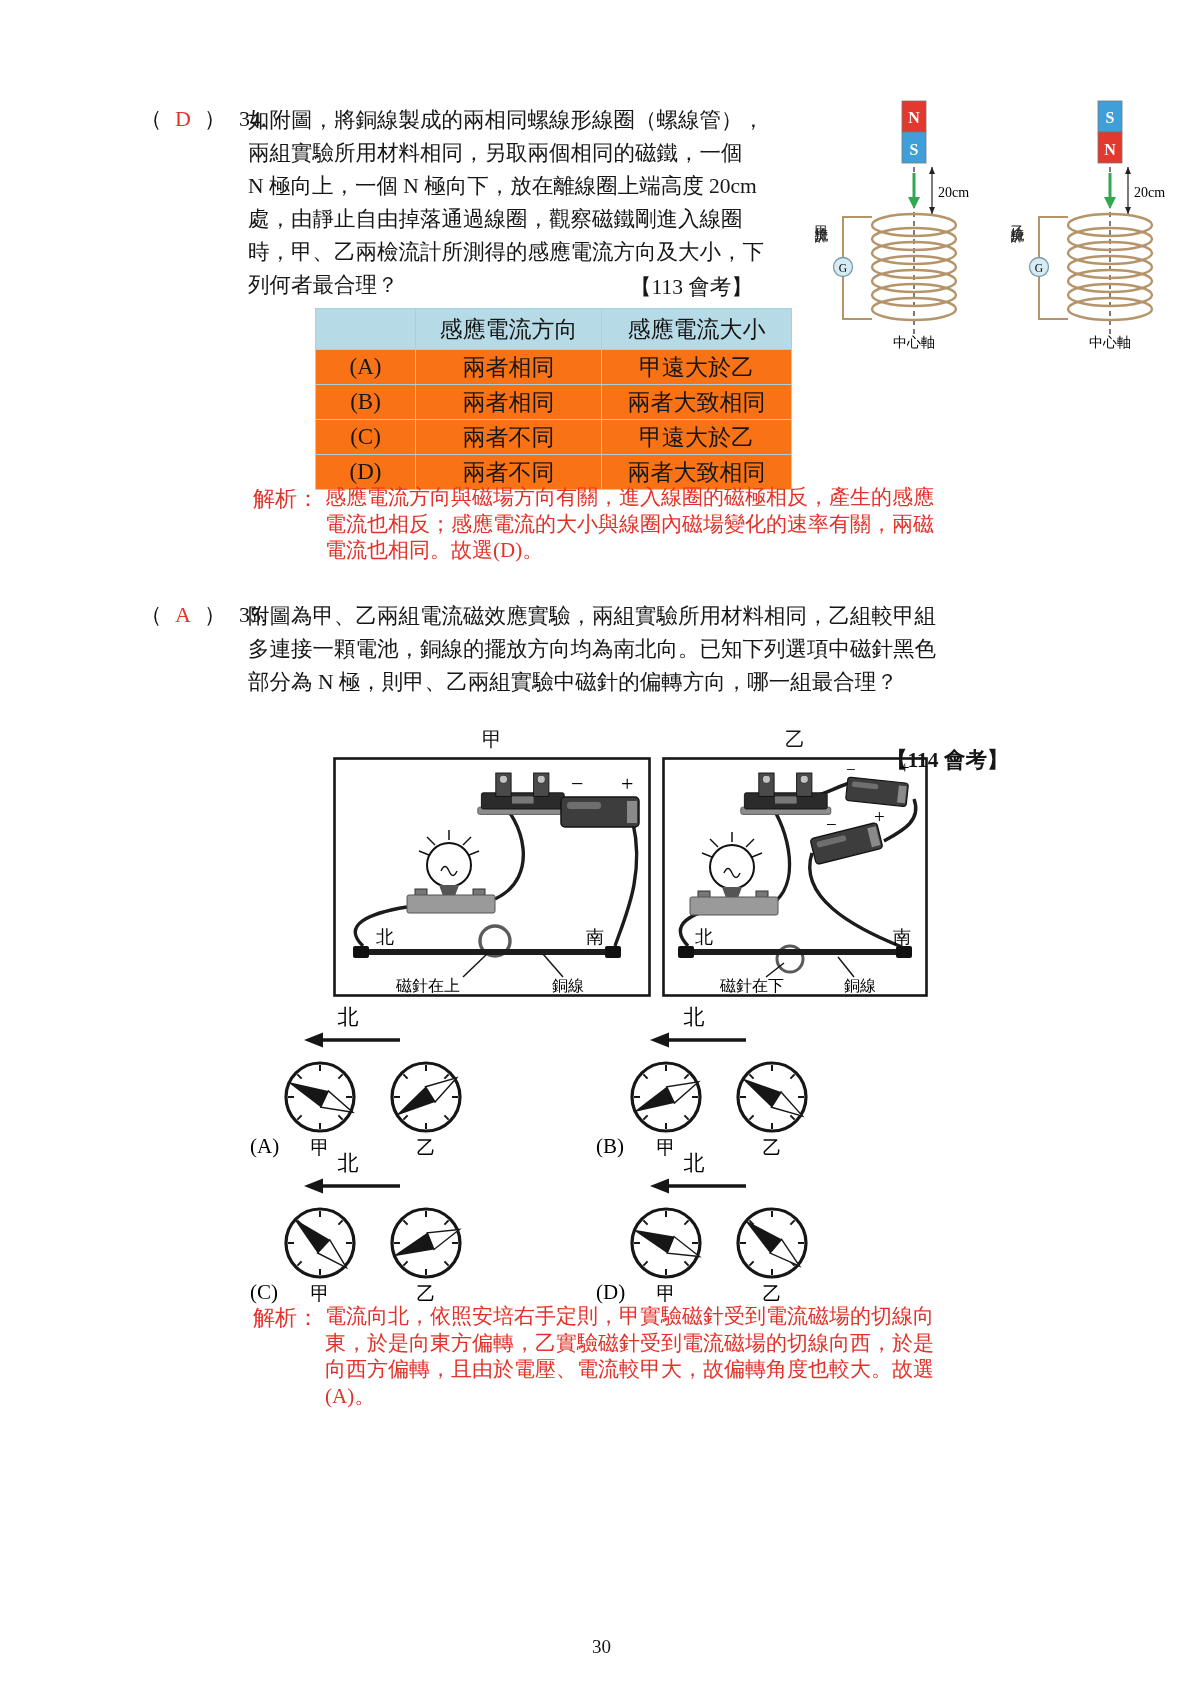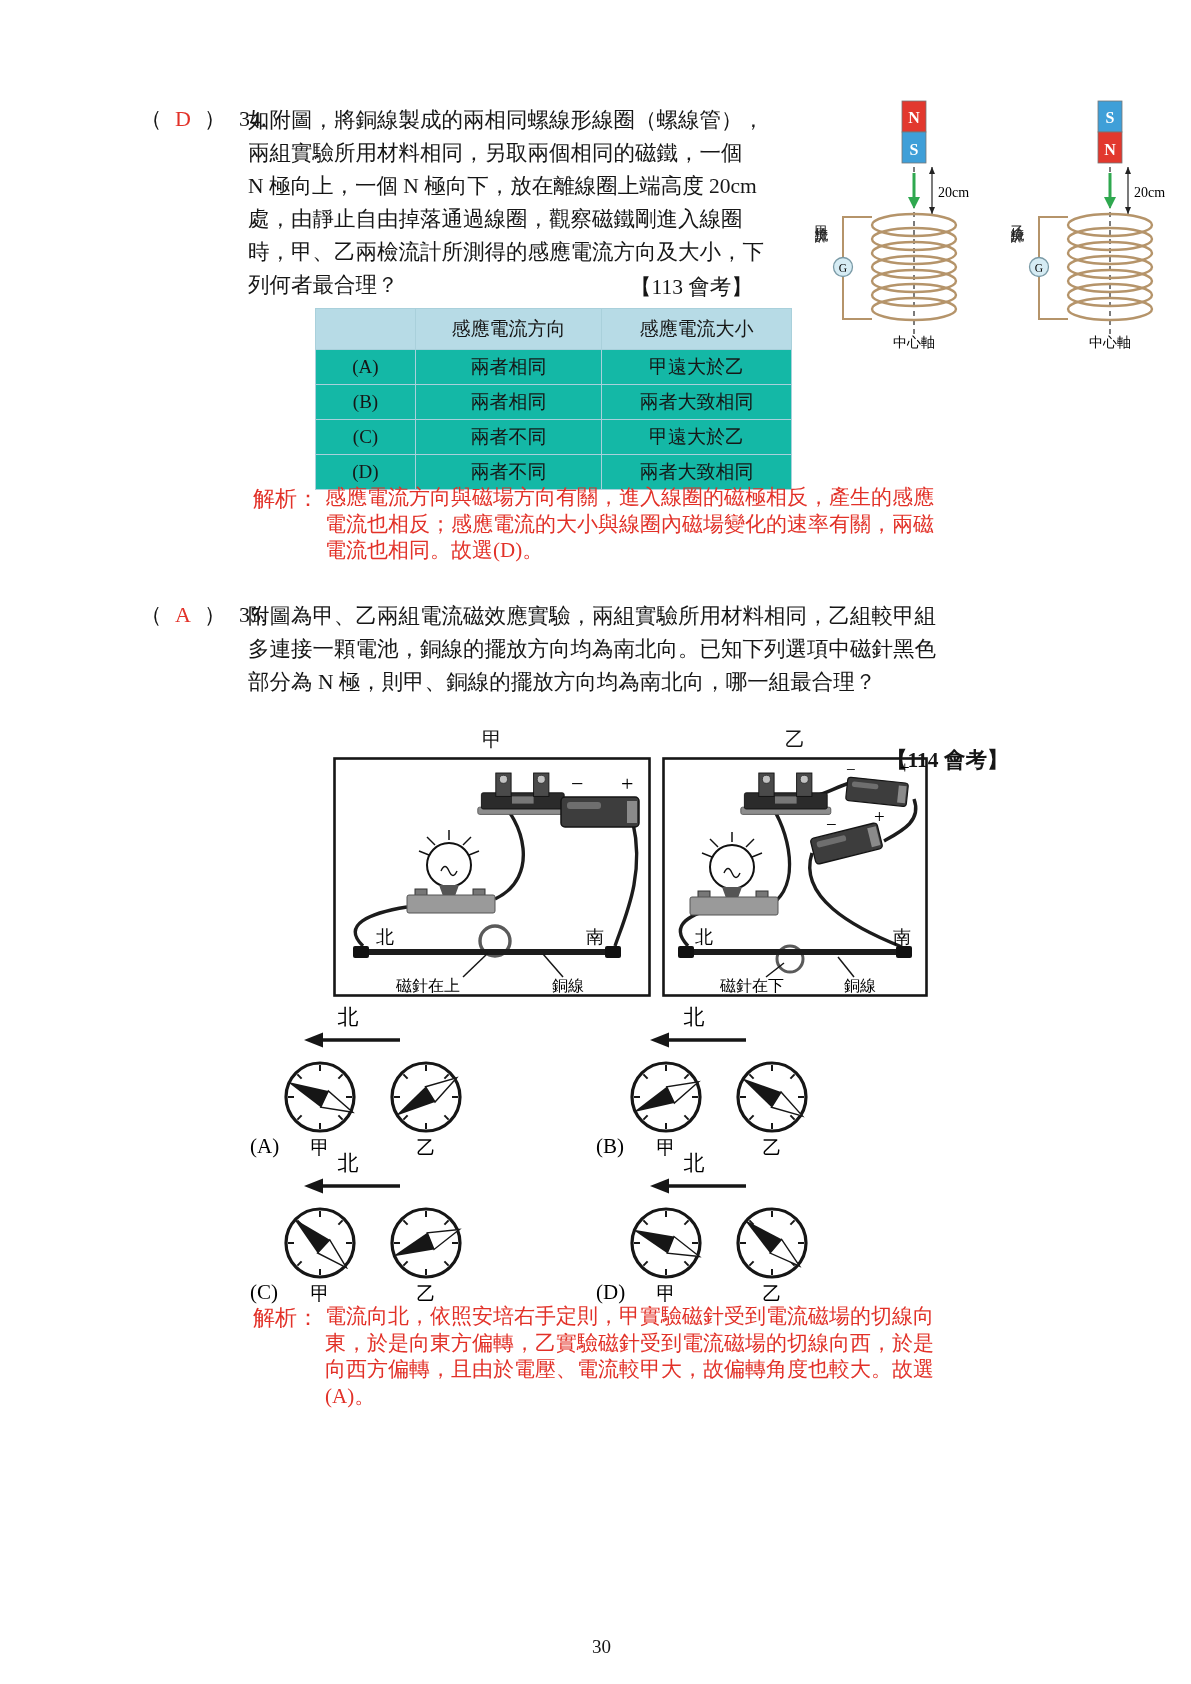--- a/index.html
+++ b/index.html
@@ -4,21 +4,21 @@
 <style>
   html,body{margin:0;padding:0;background:#e9e9e9;}
   .page{position:relative;width:1191px;height:1684px;background:#ffffff;margin:0 auto;
         font-family:"Liberation Serif","DejaVu Serif",serif;color:#161616;overflow:hidden;}
   .abs{position:absolute;}
   .qmark{font-size:22px;white-space:nowrap;}
   .qmark .ans{color:#e23128;margin:0 13px;}
   .qmark .qnum{margin-left:13px;}
   .qlines div{height:33px;font-size:21.5px;line-height:33px;white-space:nowrap;}
   .source{font-size:21.5px;white-space:nowrap;}
-  table.opts{border-collapse:collapse;table-layout:fixed;font-size:19px;background:#14b8a6;}
+  table.opts{border-collapse:collapse;table-layout:fixed;font-size:23px;background:#f97316;}
   table.opts th,table.opts td{border:1.6px solid #a9d0db;text-align:center;padding:0;font-weight:normal;}
   table.opts th{background:#b7dbe6;height:40px;}
   table.opts td{height:34px;}
   .c0{width:100px}.c1{width:186px}.c2{width:190px}
   th.diag{background:#ffffff;background-image:linear-gradient(to bottom right,
       transparent 49.4%, #9fbcc6 49.4%, #9fbcc6 50.9%, transparent 50.9%);}
   .expl-label{font-size:22px;color:#e23128;white-space:nowrap;}
   .expl div{height:26.5px;font-size:21px;line-height:26.5px;color:#e23128;white-space:nowrap;}
   .vlabel{writing-mode:vertical-rl;text-orientation:upright;font-size:13.5px;letter-spacing:1px;color:#222;}
   .boxtitle{font-size:20px;}
@@ -204,21 +204,21 @@
     <div>電流也相反；感應電流的大小與線圈內磁場變化的速率有關，兩磁</div>
     <div>電流也相同。故選(D)。</div>
   </div>
 
   <div class="abs qmark" style="left:140px;top:600px;">
     <span>（</span><span class="ans">A</span><span>）</span><span class="qnum">35.</span>
   </div>
   <div class="abs qlines" style="left:248px;top:600px;">
     <div>附圖為甲、乙兩組電流磁效應實驗，兩組實驗所用材料相同，乙組較甲組</div>
     <div>多連接一顆電池，銅線的擺放方向均為南北向。已知下列選項中磁針黑色</div>
-    <div>部分為 N 極，則甲、銅線的擺放方向均為南北向，哪一組最合理？</div>
+    <div>部分為 N 極，則甲、乙兩組實驗中磁針的偏轉方向，哪一組最合理？</div>
   </div>
 
   <div class="abs source" style="left:886px;top:745px;font-weight:bold;">【114 會考】</div>
 
   <div class="abs boxtitle" style="left:482px;top:726px;">甲</div>
   <div class="abs boxtitle" style="left:785px;top:726px;">乙</div>
 
   <div class="abs" style="left:333px;top:757px;">
     <svg width="318" height="240" viewBox="0 0 318 240">
       <rect x="1.5" y="1.5" width="315" height="237" fill="none" stroke="#161616" stroke-width="2.6"></rect>

